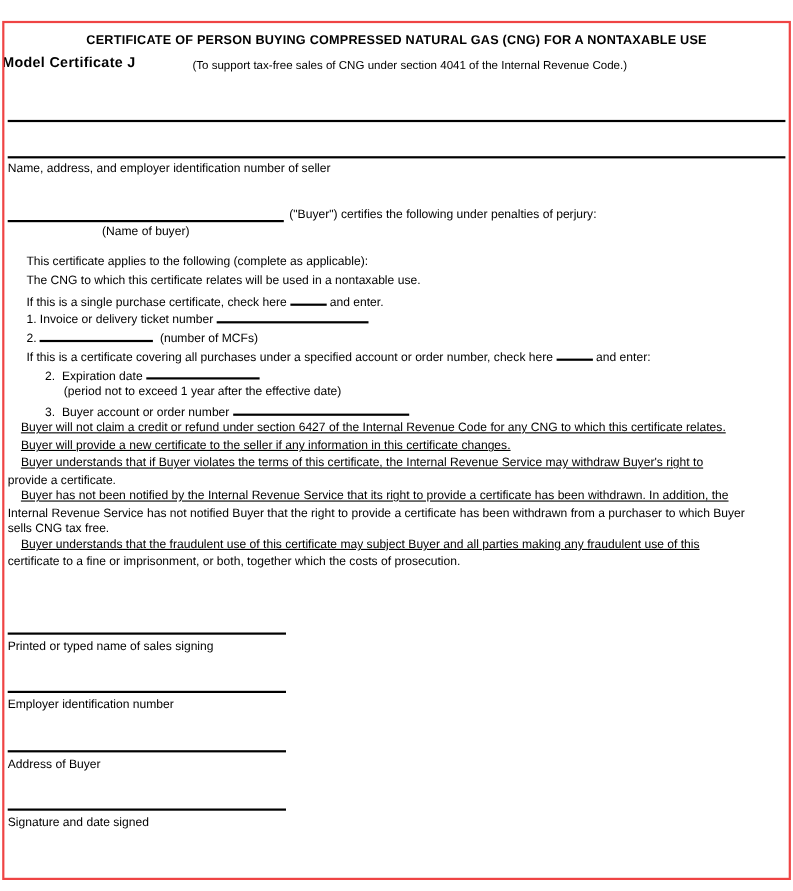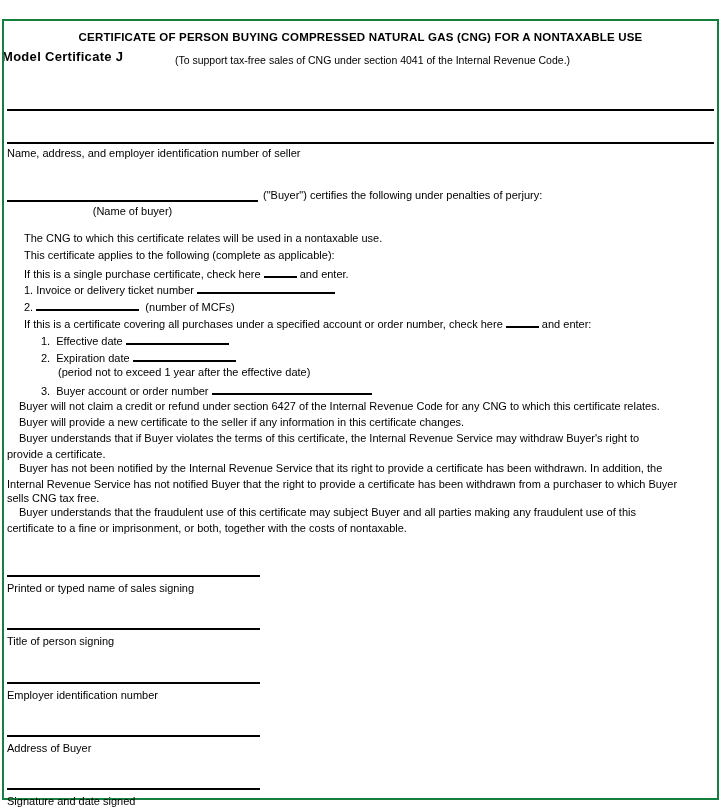--- a/index.html
+++ b/index.html
@@ -10,21 +10,21 @@
     position: relative;
     -webkit-font-smoothing: none;
   }
   #page-heading {
     position: absolute; left: 2px; top: 1px;
     font-size: 13px; font-weight: bold; letter-spacing: 0.3px; margin-top: 48px;
   }
   #frame {
     position: absolute; left: 2px; top: 19px;
     width: 713px; height: 777px;
-    border: 2px solid #15803d;
+    border: 2px solid #ef4444;
   }
   #cert-title {
     position: absolute; left: 0; top: 10px; width: 100%;
     text-align: center; font-size: 11.5px; font-weight: bold; letter-spacing: 0.2px;
   }
   #cert-subtitle {
     position: absolute; left: 0; top: 33px; width: 100%;
     text-align: center; font-size: 10.5px; margin-left: 12px;
   }
   .rule {
@@ -46,21 +46,21 @@
     position: absolute; left: 259px; top: 168px; font-size: 11px; white-space: pre;
   }
   #body-lines {
     position: absolute; left: 3px; top: 211px; width: 708px;
     font-size: 11px;
   }
   .ln { height: 16.8px; white-space: pre; }
   .ind-a { padding-left: 17px; }
   .ind-b { padding-left: 34px; }
   .ind-c { padding-left: 51px; }
-  .ind-p { padding-left: 12px; height: 16px; }
+  .ind-p { padding-left: 12px; height: 16px; text-decoration: underline; }
   .ind-w { padding-left: 0; height: 14px; }
   .blank {
     display: inline-block; height: 10px;
     border-bottom: 2px solid #000;
   }
   .blank-s  { width: 33px; }
   .blank-m  { width: 103px; }
   .blank-l  { width: 138px; }
   .blank-xl { width: 160px; }
   #signature-section {
@@ -81,49 +81,44 @@
 
   <div id="seller-rule-1" class="rule"></div>
   <div id="seller-rule-2" class="rule"></div>
   <div id="seller-label">Name, address, and employer identification number of seller</div>
 
   <div id="buyer-line"></div>
   <div id="buyer-caption">(Name of buyer)</div>
   <div id="perjury">("Buyer") certifies the following under penalties of perjury:</div>
 
   <div id="body-lines">
+      <div class="ln ind-a"><span>This certificate applies to the following (complete as applicable):</span></div>
       <div class="ln ind-a"><span>The CNG to which this certificate relates will be used in a nontaxable use.</span></div>
-      <div class="ln ind-a"><span>This certificate applies to the following (complete as applicable):</span></div>
       <div class="ln ind-a"><span>If this is a single purchase certificate, check here </span><span class="blank blank-s"></span><span> and enter.</span></div>
       <div class="ln ind-a"><span>1. Invoice or delivery ticket number </span><span class="blank blank-l"></span></div>
       <div class="ln ind-a"><span>2. </span><span class="blank blank-m"></span><span>  (number of MCFs)</span></div>
       <div class="ln ind-a"><span>If this is a certificate covering all purchases under a specified account or order number, check here </span><span class="blank blank-s"></span><span> and enter:</span></div>
-      <div class="ln ind-b"><span>1.  Effective date </span><span class="blank blank-m"></span></div>
       <div class="ln ind-b"><span>2.  Expiration date </span><span class="blank blank-m"></span></div>
       <div class="ln ind-c"><span>(period not to exceed 1 year after the effective date)</span></div>
       <div class="ln ind-b"><span>3.  Buyer account or order number </span><span class="blank blank-xl"></span></div>
       <div class="ln ind-p"><span>Buyer will not claim a credit or refund under section 6427 of the Internal Revenue Code for any CNG to which this certificate relates.</span></div>
       <div class="ln ind-p"><span>Buyer will provide a new certificate to the seller if any information in this certificate changes.</span></div>
       <div class="ln ind-p"><span>Buyer understands that if Buyer violates the terms of this certificate, the Internal Revenue Service may withdraw Buyer's right to</span></div>
       <div class="ln ind-w"><span>provide a certificate.</span></div>
       <div class="ln ind-p"><span>Buyer has not been notified by the Internal Revenue Service that its right to provide a certificate has been withdrawn. In addition, the</span></div>
       <div class="ln ind-w"><span>Internal Revenue Service has not notified Buyer that the right to provide a certificate has been withdrawn from a purchaser to which Buyer</span></div>
       <div class="ln ind-w"><span>sells CNG tax free.</span></div>
       <div class="ln ind-p"><span>Buyer understands that the fraudulent use of this certificate may subject Buyer and all parties making any fraudulent use of this</span></div>
-      <div class="ln ind-w"><span>certificate to a fine or imprisonment, or both, together with the costs of nontaxable.</span></div>
+      <div class="ln ind-w"><span>certificate to a fine or imprisonment, or both, together which the costs of prosecution.</span></div>
     </div>
 
   <div id="signature-section">
       <div class="sig-block">
         <div class="sig-line"></div>
         <div class="sig-label">Printed or typed name of sales signing</div>
-      </div>
-      <div class="sig-block">
-        <div class="sig-line"></div>
-        <div class="sig-label">Title of person signing</div>
       </div>
       <div class="sig-block">
         <div class="sig-line"></div>
         <div class="sig-label">Employer identification number</div>
       </div>
       <div class="sig-block">
         <div class="sig-line"></div>
         <div class="sig-label">Address of Buyer</div>
       </div>
       <div class="sig-block">

